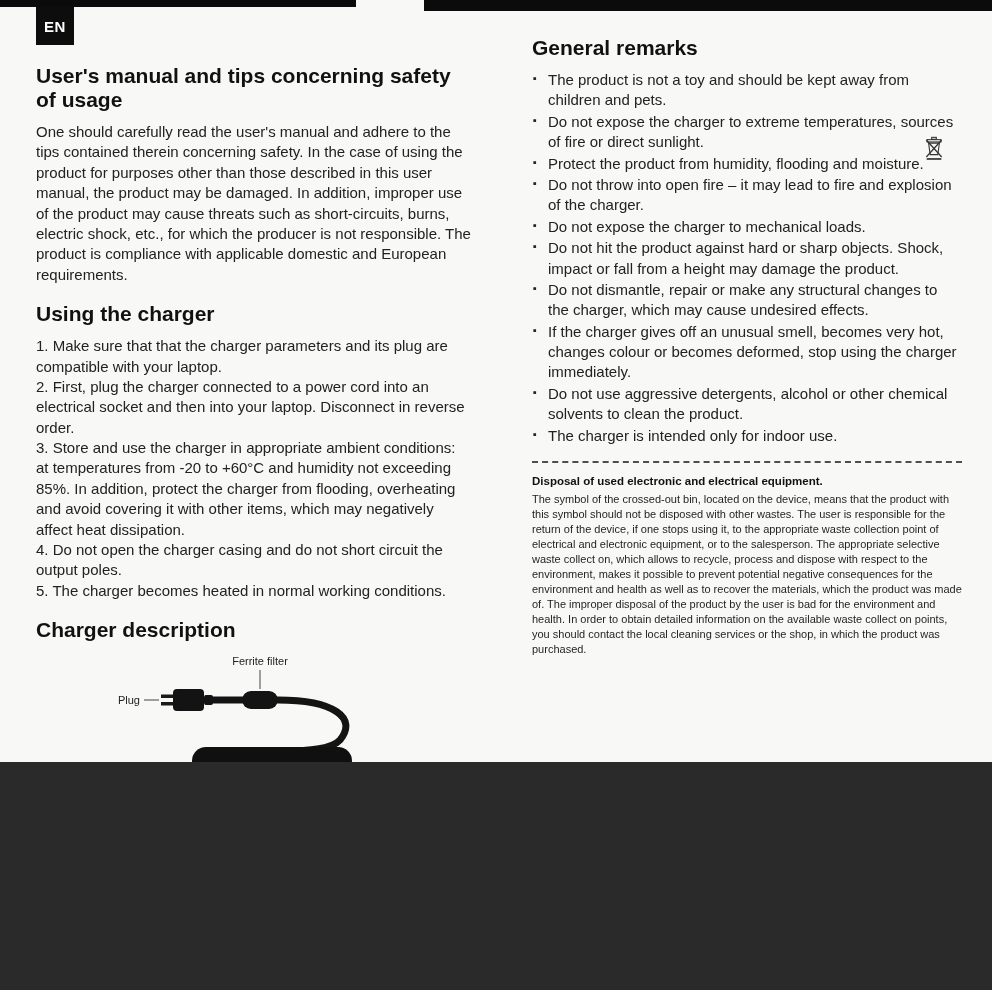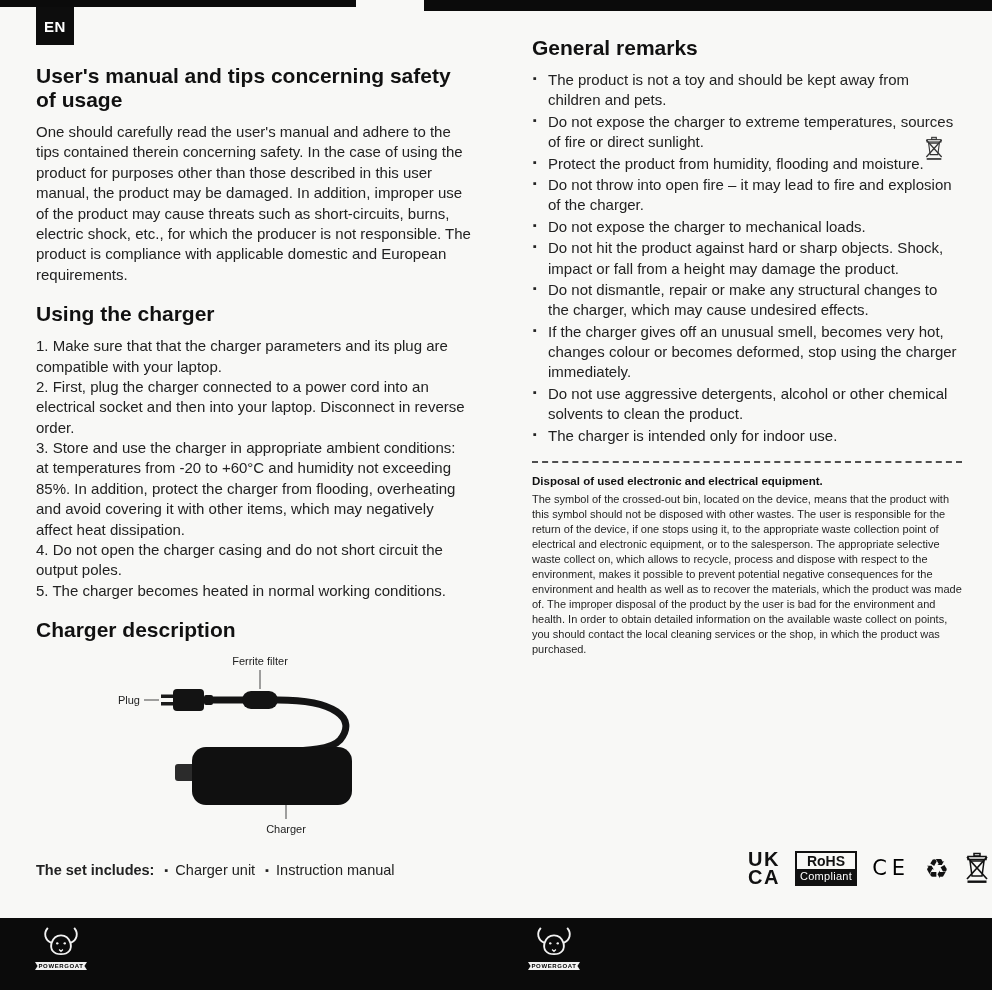--- a/index.html
+++ b/index.html
@@ -1,18 +1,18 @@
 <!DOCTYPE html>
 <html><head>
 <meta charset="utf-8">
 <style>
   * { margin:0; padding:0; box-sizing:border-box; }
   html,body { background:#2a2a2a; }
   .page {
-    position:relative; width:992px; height:990px; margin:0 auto;
+    position:relative; width:992px; height:762px; margin:0 auto;
     background:#f8f8f6; overflow:hidden;
     font-family:"Liberation Sans", sans-serif; color:#1c1c1c;
   }
   
   .topbar-left  { position:absolute; top:0; left:0; width:356px; height:7px; background:#0b0b0b; }
   .topbar-right { position:absolute; top:0; left:424px; right:0; height:11px; background:#0b0b0b; }
 
   .en-badge {
     position:absolute; left:36px; top:7px; width:38px; height:38px;
     background:#0d0d0d; color:#fff; font-weight:bold; font-size:15px;

